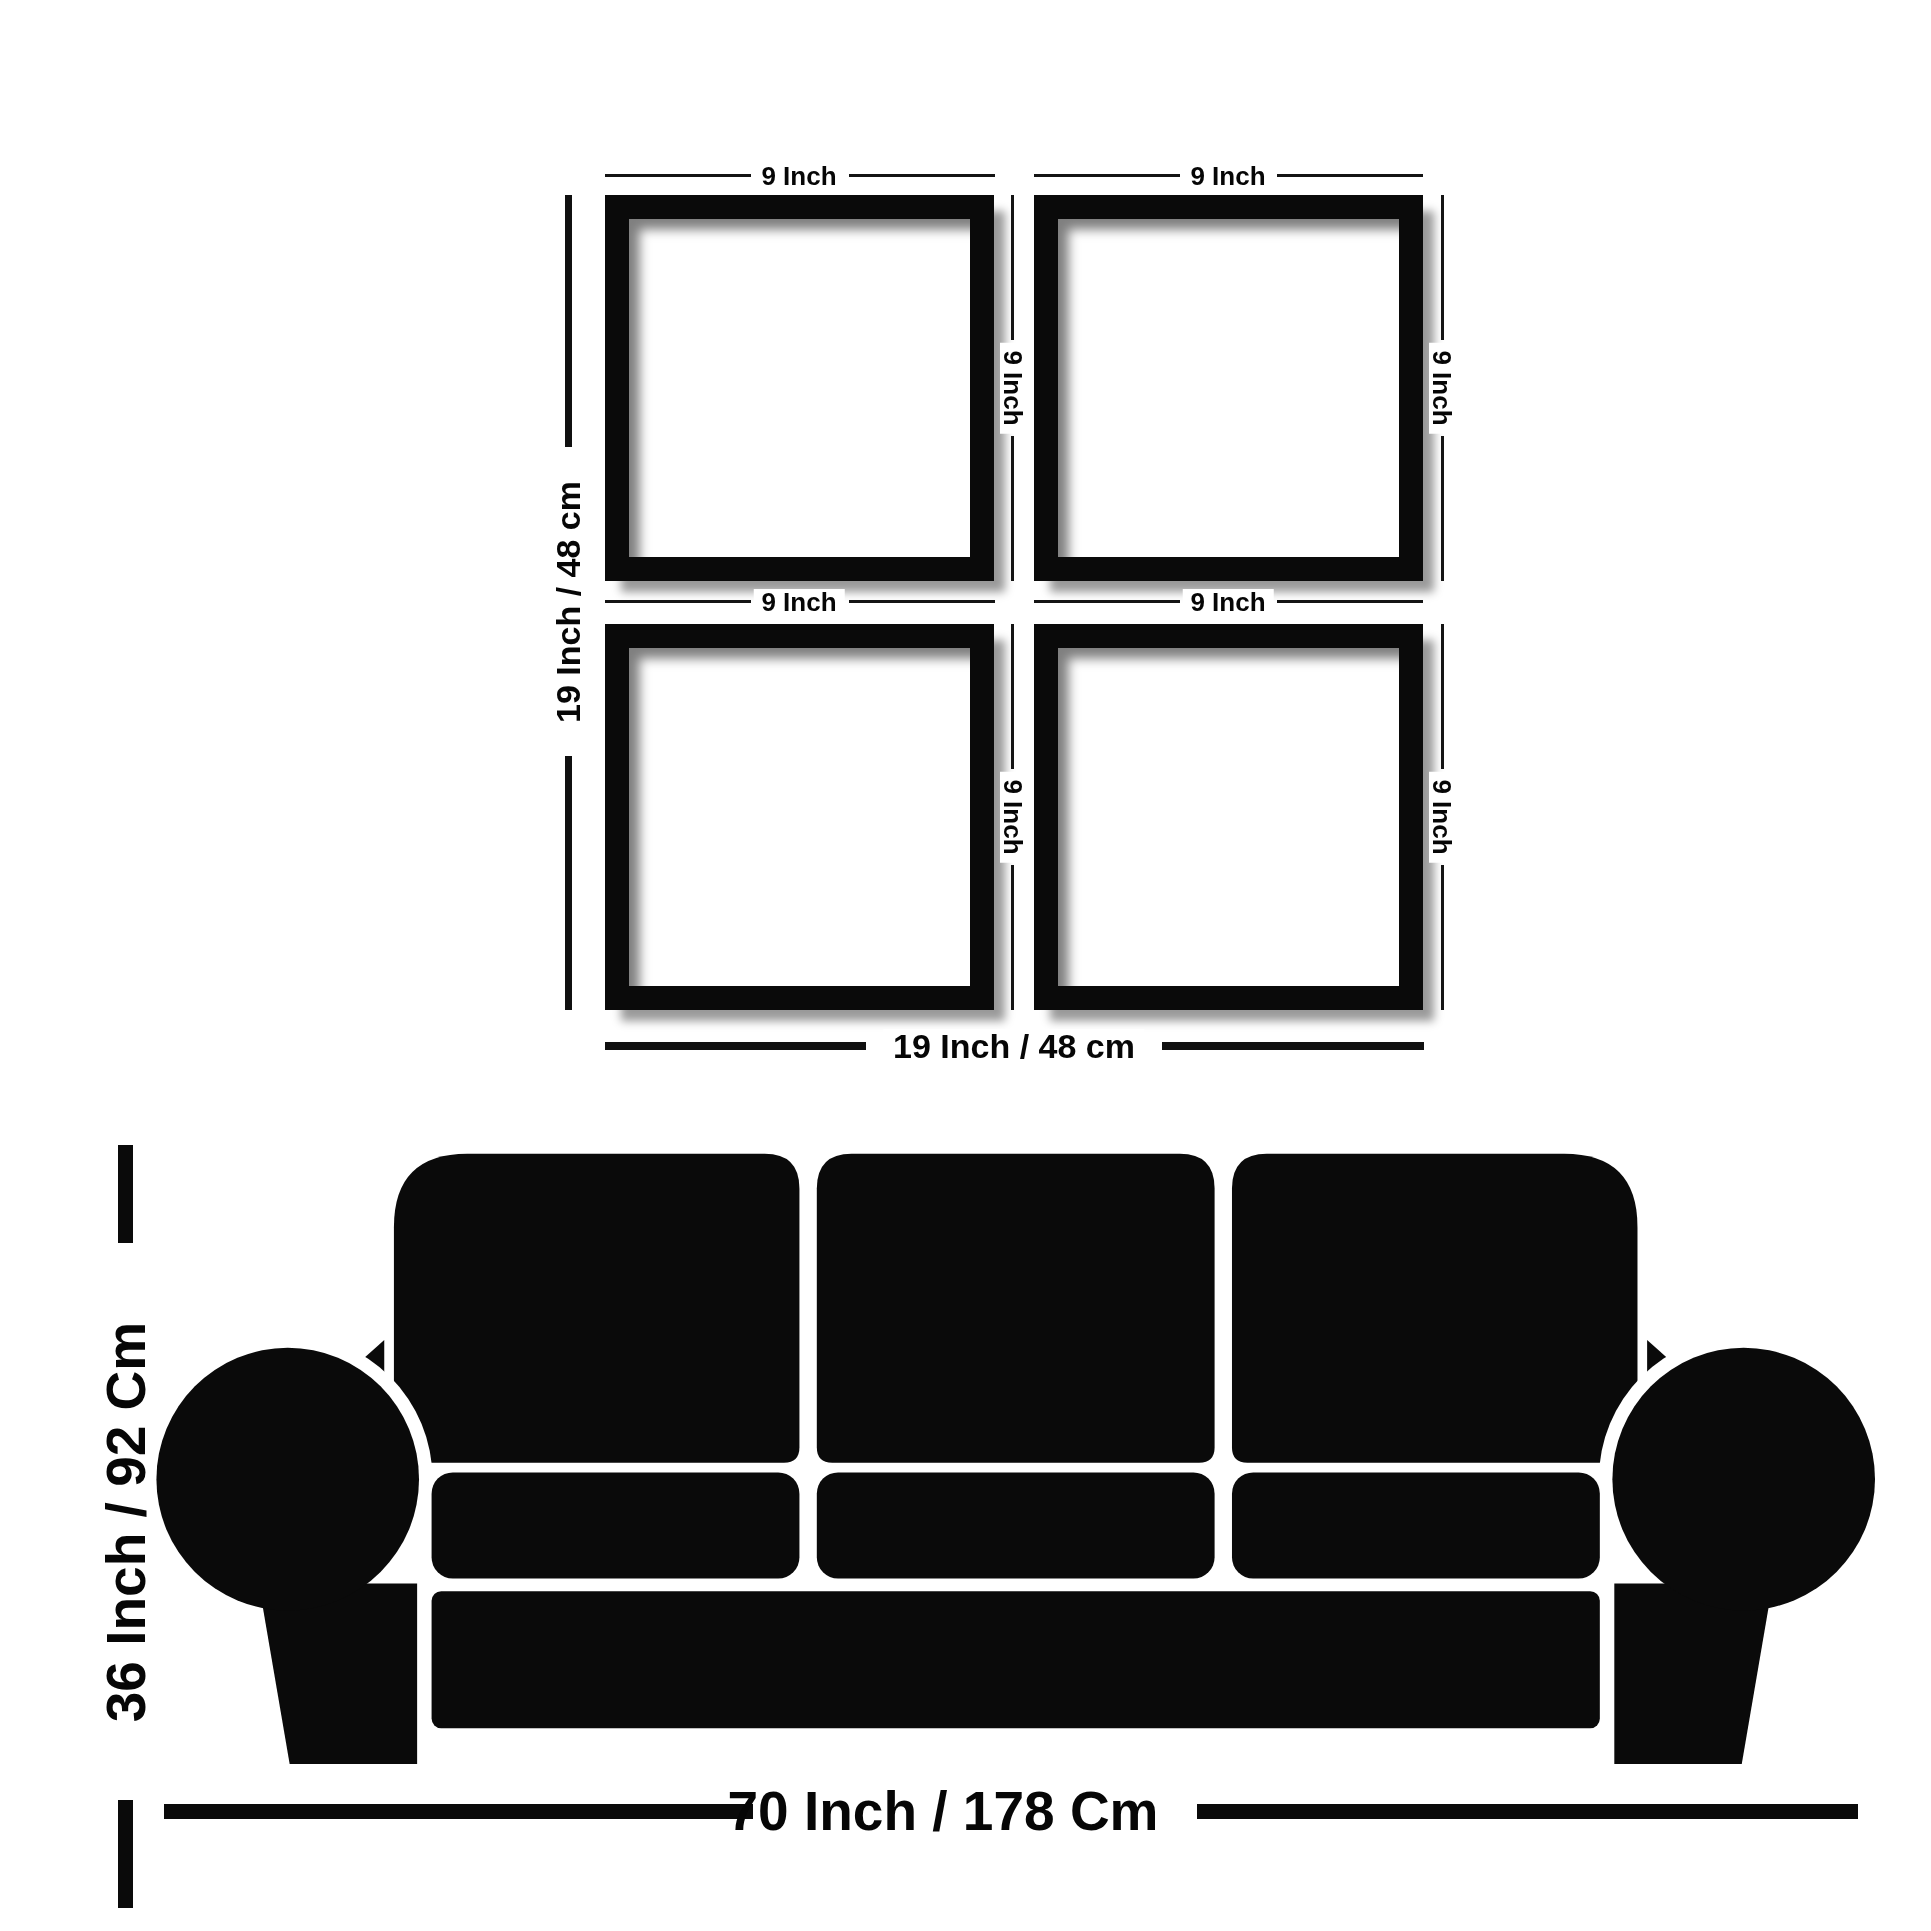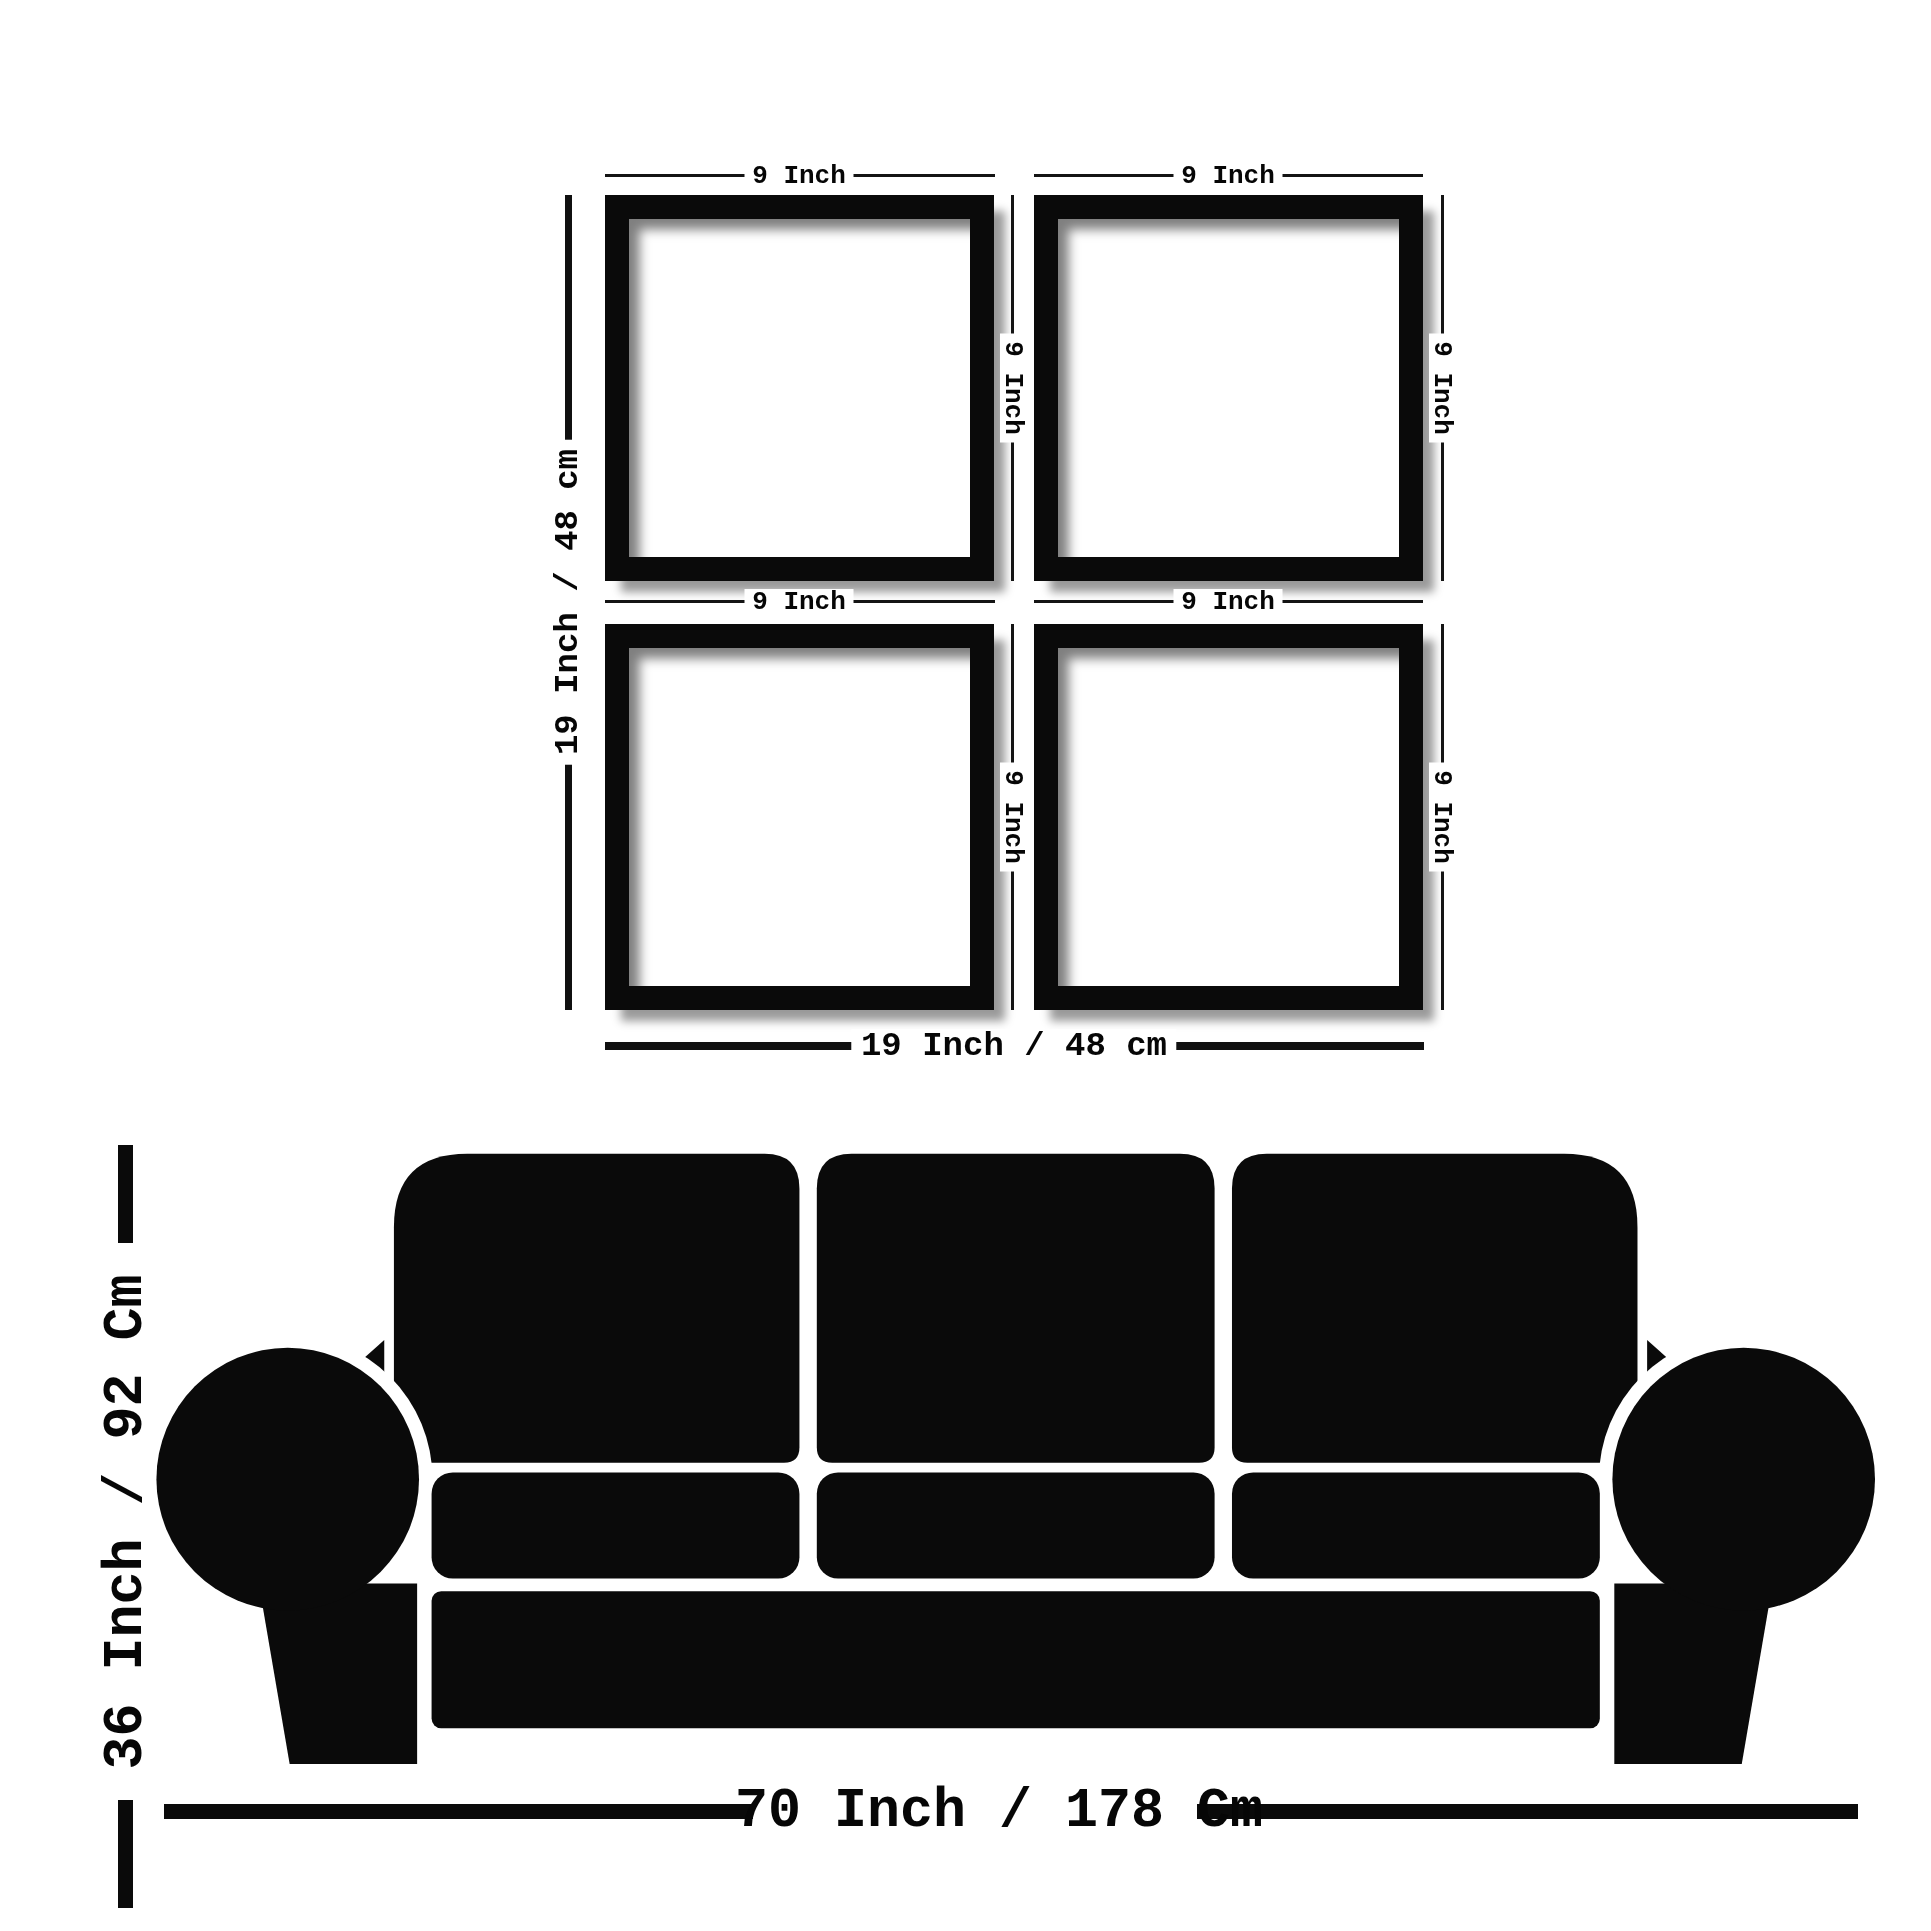--- a/index.html
+++ b/index.html
@@ -1,17 +1,17 @@
 <!DOCTYPE html>
 <html><head>
 <meta charset="utf-8">
 <style>
   html,body{margin:0;padding:0;background:#ffffff;}
   .canvas{position:relative;width:1931px;height:1931px;background:#ffffff;overflow:hidden;
-          font-family:Liberation Mono, monospace;}
+          font-family:Liberation Sans, sans-serif;}
   
   .frame{position:absolute;width:341px;height:338px;border:24px solid #0a0a0a;background:#ffffff;
          box-shadow:13.5px 13.5px 8.7px -2.9px rgba(0,0,0,0.40);}
   .frame .mat{position:absolute;inset:0;box-shadow:inset 14.5px 14.5px 10.6px -3.9px rgba(0,0,0,0.50);}
   
   .dlh{position:absolute;height:2.9px;background:#141414;}
   .dlv{position:absolute;width:2.9px;background:#141414;}
   .dim-label{position:absolute;transform:translate(-50%,-50%);font-weight:700;font-size:26px;
              color:#060606;white-space:nowrap;background:#ffffff;padding:0 7.7px;line-height:1;}
   .dim-label.rot-cw{transform:translate(-50%,-50%) rotate(90deg);}
@@ -105,16 +105,16 @@
 
     <rect x="447" y="1648" width="1210" height="142" rx="10" fill="#0a0a0a"></rect>
   </svg>
 
   <div class="sofav" style="left:118px;top:1145px;height:98px;"></div>
   <div class="sofav" style="left:118px;top:1800px;height:108px;"></div>
   <div class="sofa-label rot-ccw" style="left:126px;top:1522px;">36 Inch / 92 Cm</div>
 
   <div class="sofah" style="left:164px;top:1804px;width:589px;"></div>
   <div class="sofah" style="left:1197px;top:1804px;width:661px;"></div>
-  <div class="sofa-label" style="left:999px;top:1811px;">70 Inch / 178 Cm</div>
+  <div class="sofa-label" style="left:943px;top:1811px;">70 Inch / 178 Cm</div>
 
 </div>
 
 
 </body></html>

